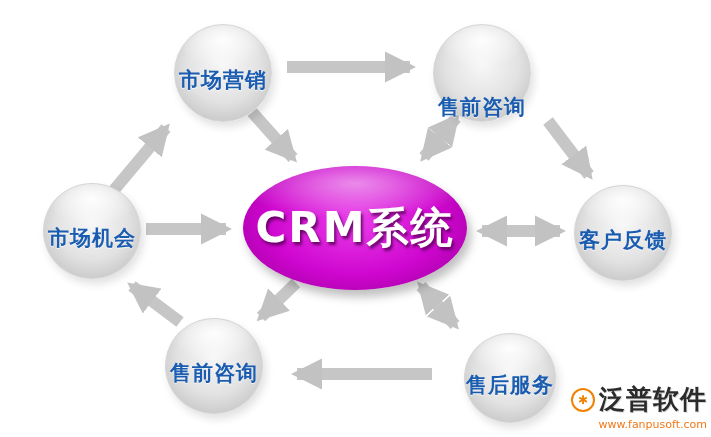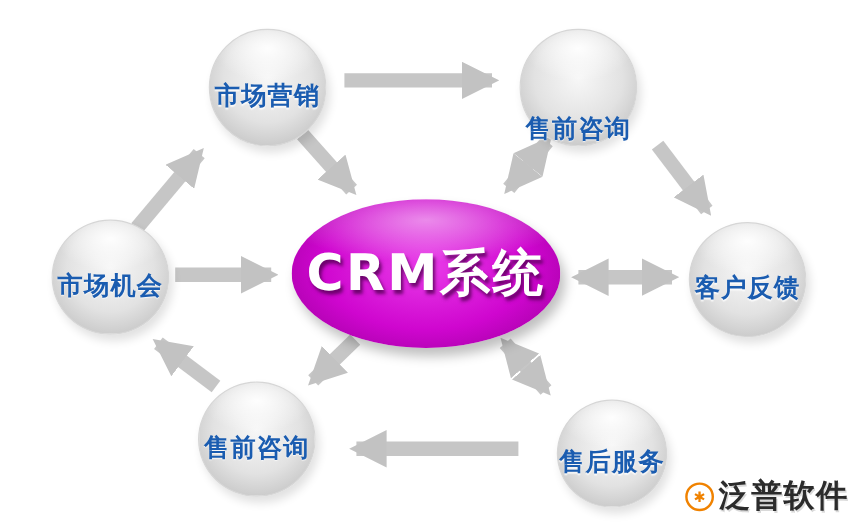--- a/index.html
+++ b/index.html
@@ -176,15 +176,16 @@
 
   <div class="center-ellipse">
     <span class="center-label">CRM系统</span>
   </div>
 
   <div class="watermark">
     <div class="wm-row">
       <span class="wm-icon">✱</span>
       <span class="wm-brand">泛普软件</span>
     </div>
+    <div class="wm-url">www.fanpusoft.com</div>
   </div>
 
 </div>
 
 </body></html>

